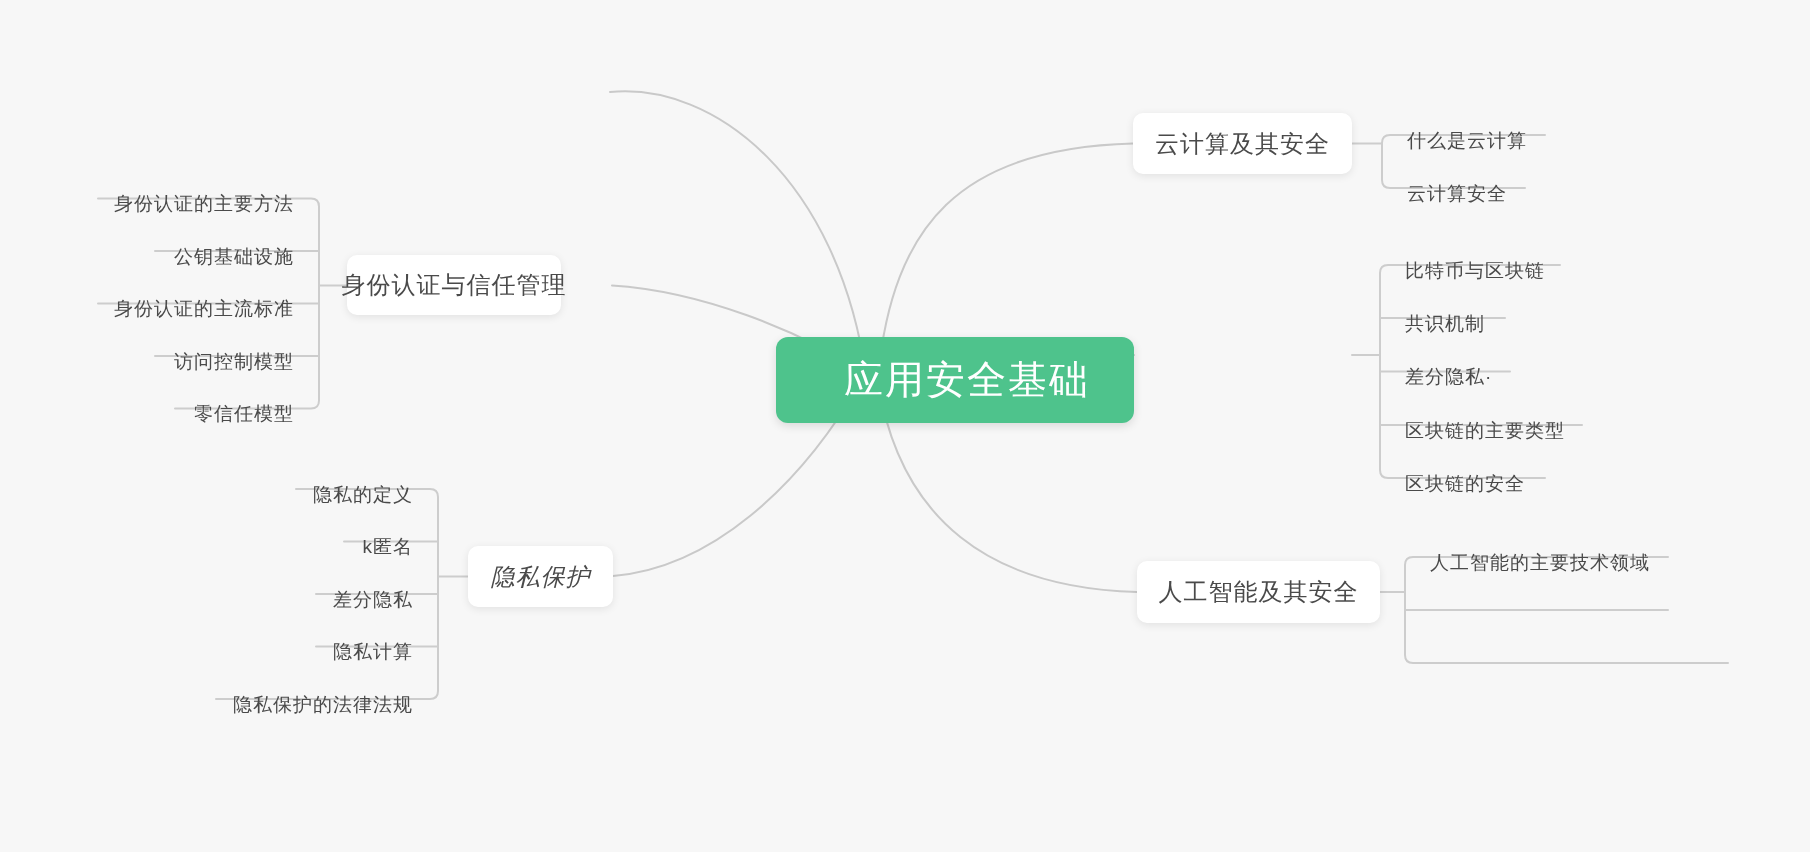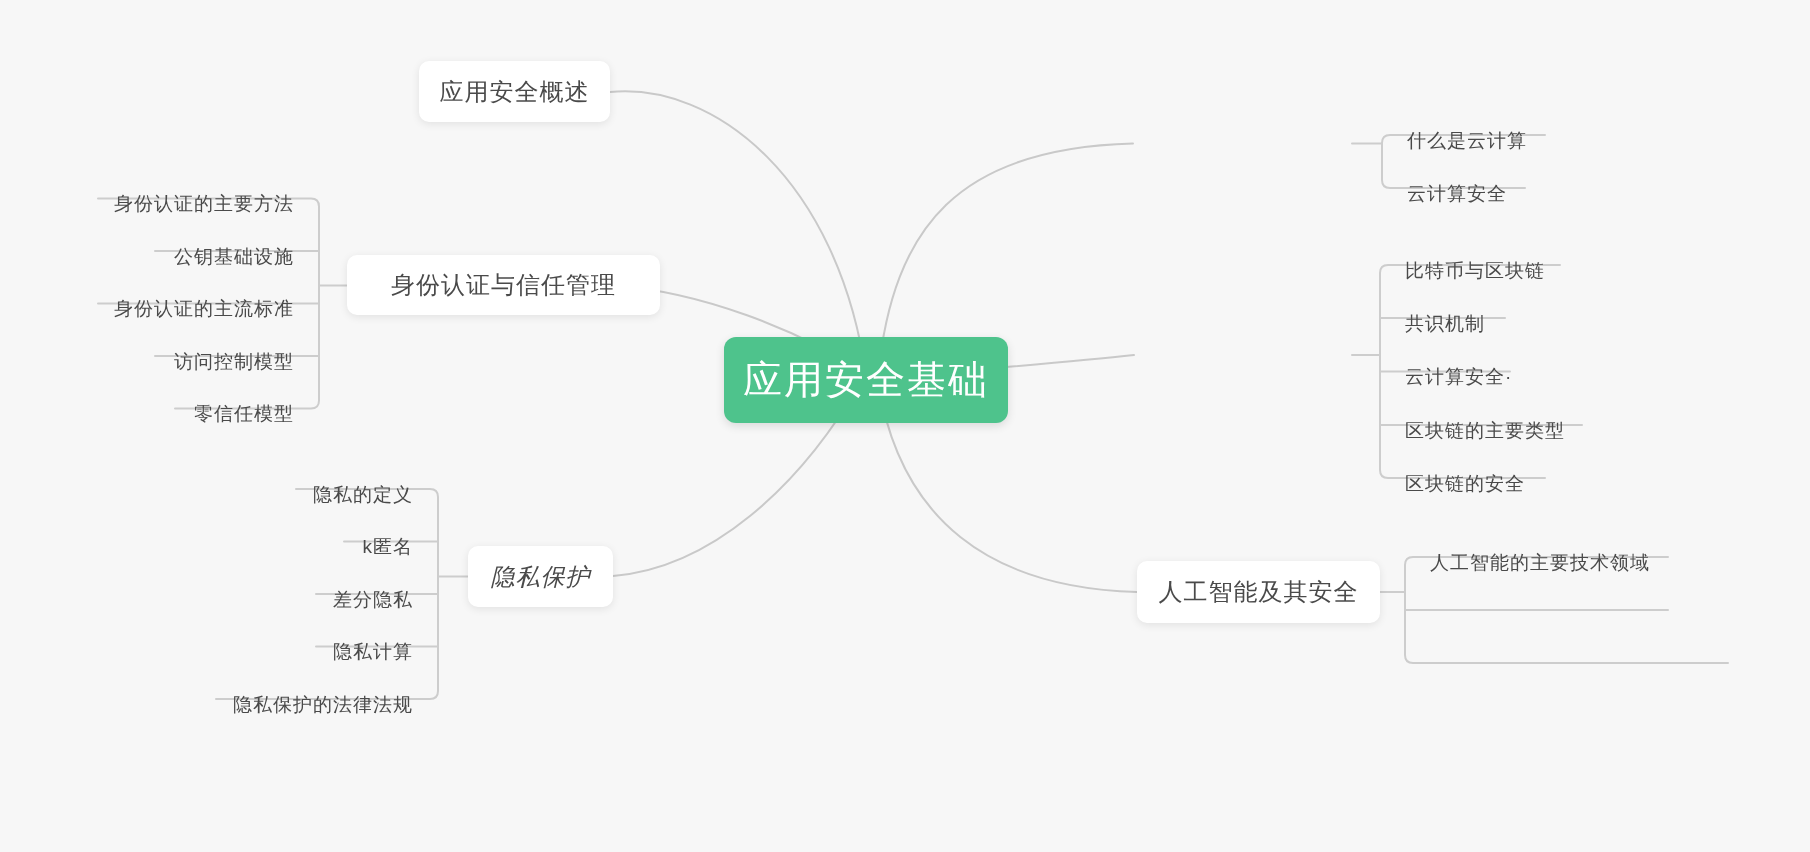--- a/index.html
+++ b/index.html
@@ -19,26 +19,26 @@
     color:#4a4a4a;font-size:24px;letter-spacing:1px;
     box-shadow:0 2px 8px rgba(0,0,0,0.09);
     white-space:nowrap;cursor:pointer;
   }
   #node-root{
     background:#4ec38c;color:#ffffff;
     font-size:39px;letter-spacing:2px;border-radius:12px;
     box-shadow:0 3px 10px rgba(0,0,0,0.12);
   }
   #node-overview  {left:419px;top:61px; width:191px;height:61px;}
-  #node-identity  {left:347px;top:255px;width:313px;height:60px;}
+  #node-identity  {left:347px;top:255px;width:214px;height:60px;}
   #node-privacy   {left:468px;top:546px;width:145px;height:61px;font-style:italic;}
   #node-cloud     {left:1133px;top:113px;width:219px;height:61px;}
   #node-blockchain{left:1134px;top:325px;width:218px;height:60px;}
   #node-ai        {left:1137px;top:561px;width:243px;height:62px;}
-  #node-root      {left:724px;top:337px;width:284px;height:86px;}
+  #node-root      {left:776px;top:337px;width:334px;height:86px;padding-left:24px;}
 
   .leaf{
     position:absolute;z-index:2;
     height:30px;line-height:30px;
     font-size:19px;letter-spacing:1px;color:#4a4a4a;
     white-space:nowrap;cursor:pointer;margin-top:24px;
   }
   .leaf.anchor-r{text-align:center;}
 
   
@@ -107,41 +107,41 @@
       <path d="M1352 355 H1380"></path>
 
       <path d="M1668 557 H1413 Q1405 557 1405 565 V655 Q1405 663 1413 663 H1728"></path>
       <path d="M1405 610 H1668"></path>
       <path d="M1380 592 H1405"></path>
     </g>
   </svg>
 
   <div class="node" id="node-root">应用安全基础</div>
 
-  <div class="node" id="node-overview">应用安全概述</div>
   <div class="node" id="node-identity">身份认证与信任管理</div>
   <div class="node" id="node-privacy">隐私保护</div>
+  <div class="node" id="node-cloud">云计算及其安全</div>
   <div class="node" id="node-ai">人工智能及其安全</div>
 
   <div class="leaf anchor-r" id="id-c0">身份认证的主要方法</div>
   <div class="leaf anchor-r" id="id-c1">公钥基础设施</div>
   <div class="leaf anchor-r" id="id-c2">身份认证的主流标准</div>
   <div class="leaf anchor-r" id="id-c3">访问控制模型</div>
   <div class="leaf anchor-r" id="id-c4">零信任模型</div>
 
   <div class="leaf anchor-r" id="pr-c0">隐私的定义</div>
   <div class="leaf anchor-r" id="pr-c1">k匿名</div>
   <div class="leaf anchor-r" id="pr-c2">差分隐私</div>
   <div class="leaf anchor-r" id="pr-c3">隐私计算</div>
   <div class="leaf anchor-r" id="pr-c4">隐私保护的法律法规</div>
 
   <div class="leaf" id="cl-c0">什么是云计算</div>
   <div class="leaf" id="cl-c1">云计算安全</div>
 
   <div class="leaf" id="bc-c0">比特币与区块链</div>
   <div class="leaf" id="bc-c1">共识机制</div>
-  <div class="leaf" id="bc-c2">云计算安全·</div>
+  <div class="leaf" id="bc-c2">差分隐私·</div>
   <div class="leaf" id="bc-c3">区块链的主要类型</div>
   <div class="leaf" id="bc-c4">区块链的安全</div>
 
   <div class="leaf" id="ai-c0">人工智能的主要技术领域</div>
 
 </div>
 
 </body></html>

